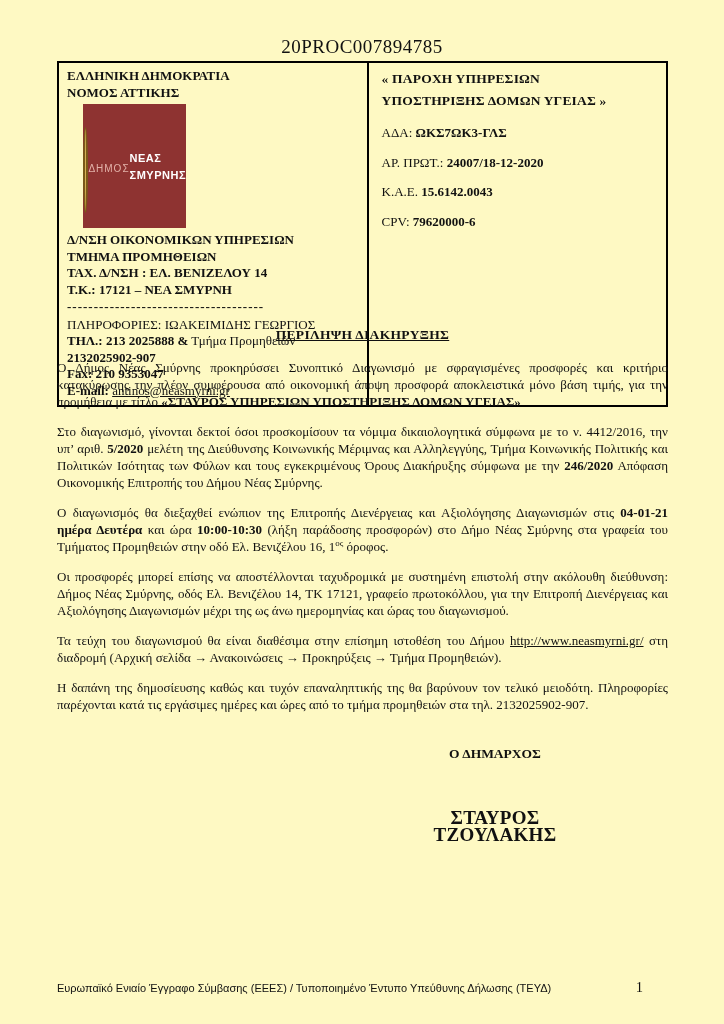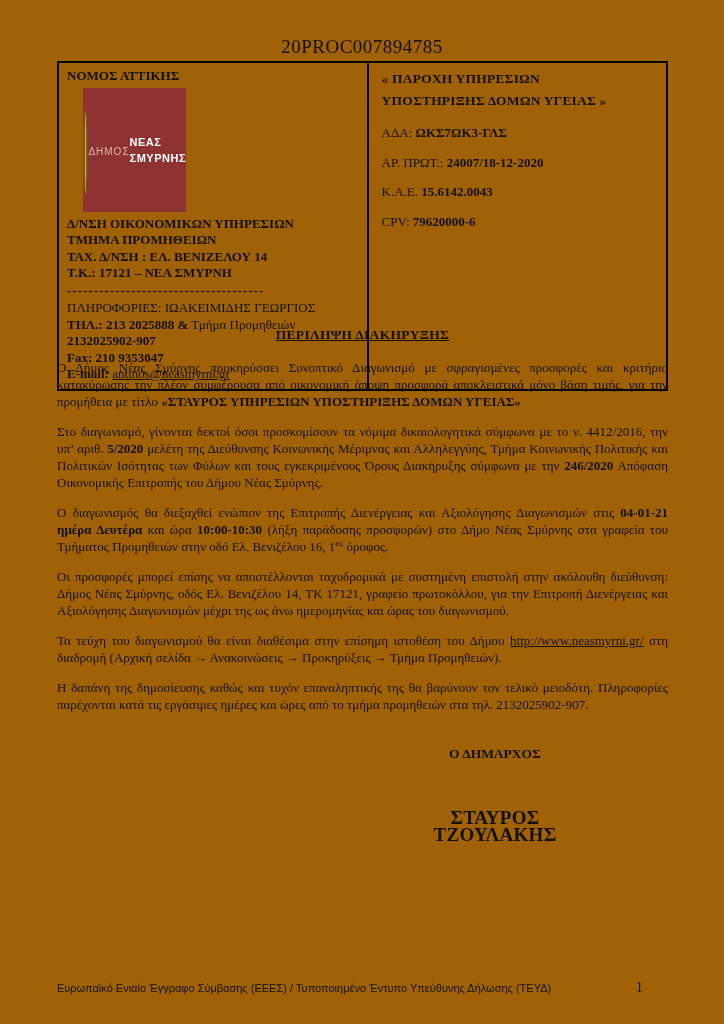--- a/index.html
+++ b/index.html
@@ -1,19 +1,19 @@
 <!DOCTYPE html>
 <html><head>
 <meta charset="utf-8">
 <style>
   html,body{margin:0;padding:0;background:#888;}
   .page{
     position:relative;
     width:724px;height:1024px;
-    background:#a16207;
+    background:#fef9c3;
     font-family:"Liberation Serif","DejaVu Serif",serif;
     color:#111;
     overflow:hidden;
   }
   .doc-code{
     position:absolute;top:36px;left:0;right:0;
     text-align:center;
     font-size:19px;letter-spacing:.5px;
   }
   .header-box{
@@ -84,20 +84,21 @@
 </style>
 </head>
 <body>
 
 <div class="page">
 
   <div class="doc-code">20PROC007894785</div>
 
   <div class="header-box">
     <div class="cell cell-left">
+      <div class="b">ΕΛΛΗΝΙΚΗ ΔΗΜΟΚΡΑΤΙΑ</div>
       <div class="b">ΝΟΜΟΣ ΑΤΤΙΚΗΣ</div>
       <div class="logo">
         <div class="medallion"></div>
         <div class="logo-t1">ΔΗΜΟΣ</div>
         <div class="logo-t2">ΝΕΑΣ ΣΜΥΡΝΗΣ</div>
       </div>
       <div class="b">Δ/ΝΣΗ ΟΙΚΟΝΟΜΙΚΩΝ ΥΠΗΡΕΣΙΩΝ</div>
       <div class="b">ΤΜΗΜΑ ΠΡΟΜΗΘΕΙΩΝ</div>
       <div class="b">ΤΑΧ. Δ/ΝΣΗ : ΕΛ. ΒΕΝΙΖΕΛΟΥ 14</div>
       <div class="b">Τ.Κ.: 17121 – ΝΕΑ ΣΜΥΡΝΗ</div>

